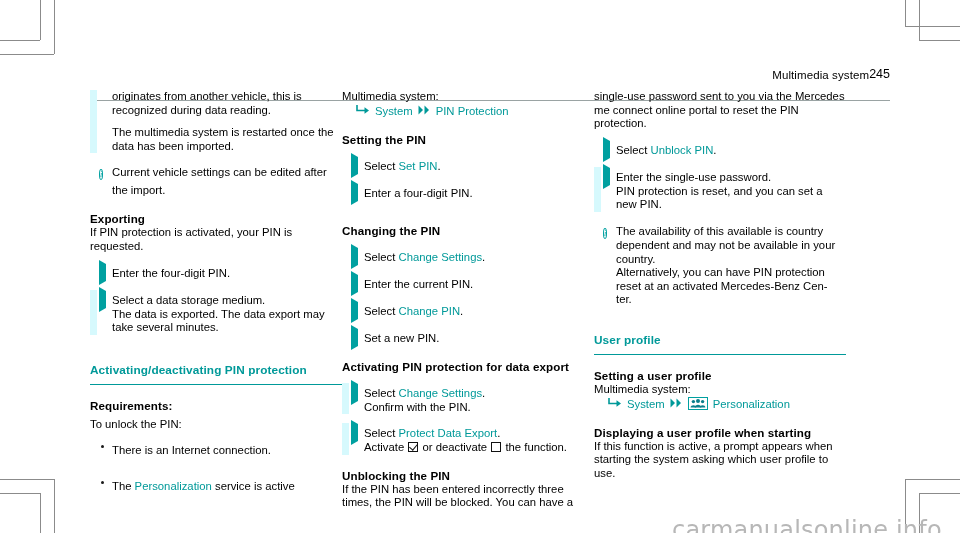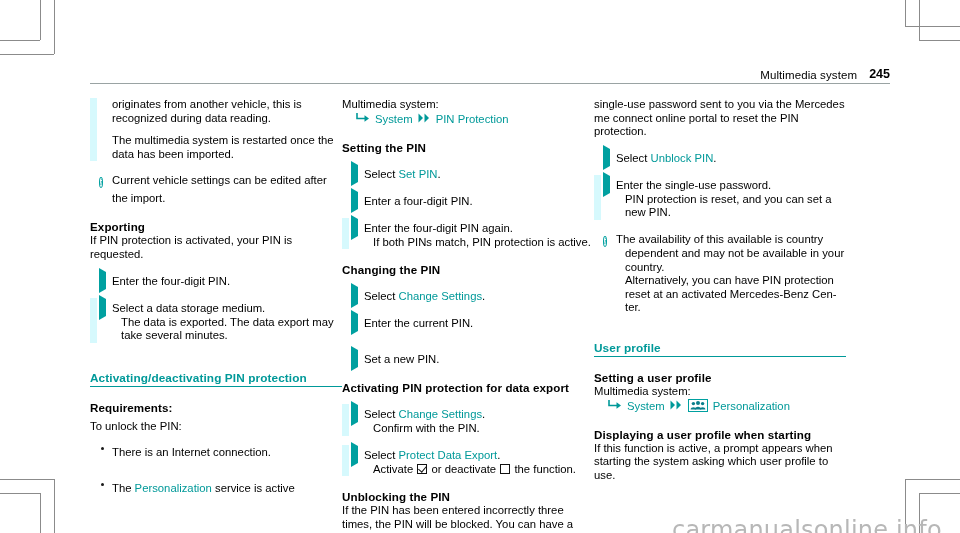--- a/index.html
+++ b/index.html
@@ -11,47 +11,47 @@
   }
   
   .cropmark{position:absolute;border:0;}
   .cm-v{width:1px;background:#8b8b8b;}
   .cm-h{height:1px;background:#8b8b8b;}
 
   
   .page-header{
     position:absolute;left:90px;top:67px;width:800px;
     display:flex;align-items:flex-end;justify-content:flex-end;
-    gap:12px;padding-bottom:2px;
+    gap:0;padding-bottom:19px;
     border-bottom:1px solid #9aa3a3;
   }
   .header-title{font-size:11.5px;color:#000;letter-spacing:.1px;}
-  .header-pageno{font-size:12.5px;font-weight:bold;color:#000;}
+  .header-pageno{font-size:12.5px;font-weight:normal;color:#000;}
 
   
   .columns{
-    position:absolute;left:90px;top:98px;width:800px;height:390px;
+    position:absolute;left:90px;top:90px;width:800px;height:390px;
     display:flex;
   }
   .col{width:252px;position:relative;}
 
   
   .para{font-size:11.3px;line-height:13.6px;margin:0 0 0 0;}
-  .para.ind{padding-left:31px;}
+  .para.ind{padding-left:22px;}
   .gap{height:9px;}
   .gap-sm{height:5px;}
   .gap-lg{height:14px;}
 
   h3.sub{
     font-size:11.6px;font-weight:bold;margin:0;line-height:14px;
     letter-spacing:.1px;
   }
   h2.section{
     font-size:11.8px;font-weight:bold;color:#009999;margin:0;
-    padding-bottom:0;border-bottom:1.6px solid #009999;
+    padding-bottom:6px;border-bottom:1.6px solid #009999;
     line-height:15px;letter-spacing:.1px;
   }
 
   
   .barwrap{position:relative;}
   .marginbar{
     position:absolute;left:0px;top:0;bottom:0;width:7px;
     background:#d6f9fd;
   }
   .barwrap > .inner{padding-left:22px;}
@@ -244,28 +244,20 @@
 
     <div class="gap"></div>
 
     <div class="row">
       <span class="marker"><span class="tri"></span></span>
       <span class="txt">Enter a four-digit PIN.</span>
     </div>
 
     <div class="gap"></div>
 
-    <div class="barwrap">
-      <div class="marginbar"></div>
-      <div class="row">
-        <span class="marker"><span class="tri"></span></span>
-        <span class="txt">Enter the four-digit PIN again.</span>
-      </div>
-      <div class="para ind">If both PINs match, PIN protection is active.</div>
-    </div>
 
     <div class="gap-lg"></div>
 
     <h3 class="sub">Changing the PIN</h3>
 
     <div class="gap"></div>
 
     <div class="row">
       <span class="marker"><span class="tri"></span></span>
       <span class="txt"><span>Select </span><span class="kbd">Change Settings</span><span>.</span></span>
@@ -273,20 +265,24 @@
 
     <div class="gap"></div>
 
     <div class="row">
       <span class="marker"><span class="tri"></span></span>
       <span class="txt">Enter the current PIN.</span>
     </div>
 
     <div class="gap"></div>
 
+    <div class="row">
+      <span class="marker"><span class="tri"></span></span>
+      <span class="txt"><span>Select </span><span class="kbd">Change PIN</span><span>.</span></span>
+    </div>
 
     <div class="gap"></div>
 
     <div class="row">
       <span class="marker"><span class="tri"></span></span>
       <span class="txt">Set a new PIN.</span>
     </div>
 
     <div class="gap-lg"></div>
 

